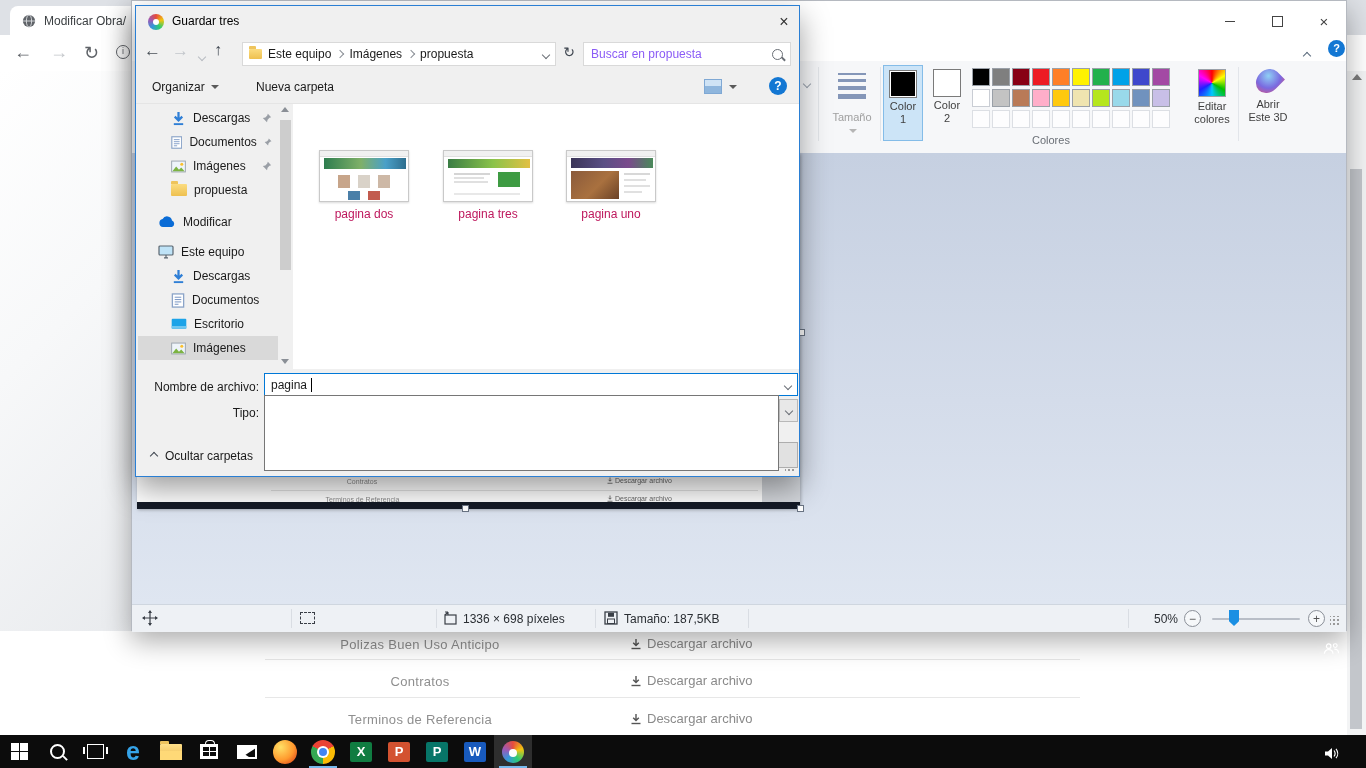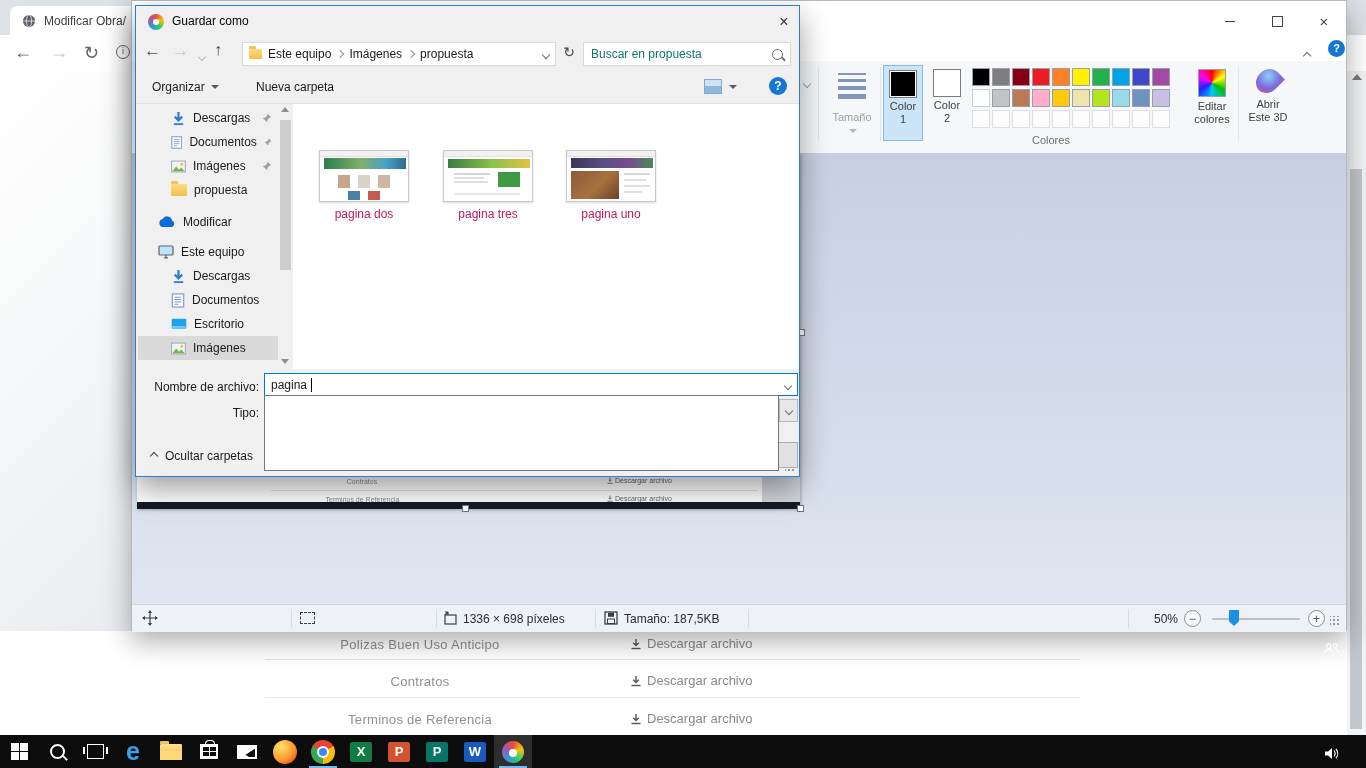--- a/index.html
+++ b/index.html
@@ -307,41 +307,41 @@
       <div class="zoombtn" style="left:1176px;">+</div>
       <div class="grip" style="right:6px;bottom:6px;"></div>
     </div>
   </div>
 
   <div id="dialog">
     <div class="d-title">
       <div style="position:absolute;left:12px;top:8px;width:16px;height:16px;border-radius:50%;background:conic-gradient(#e74c3c,#f1c40f,#2ecc71,#3498db,#9b59b6,#e74c3c);">
         <div style="position:absolute;left:5px;top:5px;width:6px;height:6px;border-radius:50%;background:#fff;"></div>
       </div>
-      <div style="position:absolute;left:36px;top:8px;font-size:12px;color:#000;">Guardar como</div>
+      <div style="position:absolute;left:36px;top:8px;font-size:12px;color:#000;">Guardar tres</div>
       <div style="position:absolute;left:637px;top:5px;width:22px;height:22px;text-align:center;line-height:22px;font-size:16px;color:#333;">×</div>
     </div>
 
     <div class="d-navrow">
       <div style="position:absolute;left:8px;top:2px;font-size:17px;color:#495057;">←</div>
       <div style="position:absolute;left:36px;top:2px;font-size:17px;color:#c2c6cb;">→</div>
       <div style="position:absolute;left:63px;top:10px;"><div class="chev down" style="border-color:#b8bcc2;"></div></div>
       <div style="position:absolute;left:78px;top:2px;font-size:16px;color:#3f4650;">↑</div>
       <div class="field" style="position:absolute;left:106px;top:3px;width:314px;height:24px;padding:0 6px;gap:6px;">
         <div class="folder16" style="width:13px;height:10px;"></div>
         <span>Este equipo</span>
         <div class="chev down" style="transform:rotate(-45deg);border-color:#8a8f96;"></div>
         <span>Imágenes</span>
         <div class="chev down" style="transform:rotate(-45deg);border-color:#8a8f96;"></div>
         <span>propuesta</span>
         <div style="margin-left:auto;"><div class="chev down" style="border-color:#6a6f76;"></div></div>
       </div>
       <div style="position:absolute;left:424px;top:5px;width:18px;height:20px;font-size:14px;color:#3f4650;text-align:center;">↻</div>
       <div class="field" style="position:absolute;left:447px;top:3px;width:208px;height:24px;padding:0 7px;">
-        <span style="color:#0f766e;">Buscar en propuesta</span>
+        <span style="color:#8b5cf6;">Buscar en propuesta</span>
         <div class="mag" style="margin-left:auto;"></div>
       </div>
     </div>
 
     <div class="d-toolbar">
       <div style="position:absolute;left:16px;top:8px;display:flex;align-items:center;gap:6px;">
         <span>Organizar</span>
           <div class="tri-down"></div>
       </div>
       <div style="position:absolute;left:120px;top:8px;"><span>Nueva carpeta</span></div>

